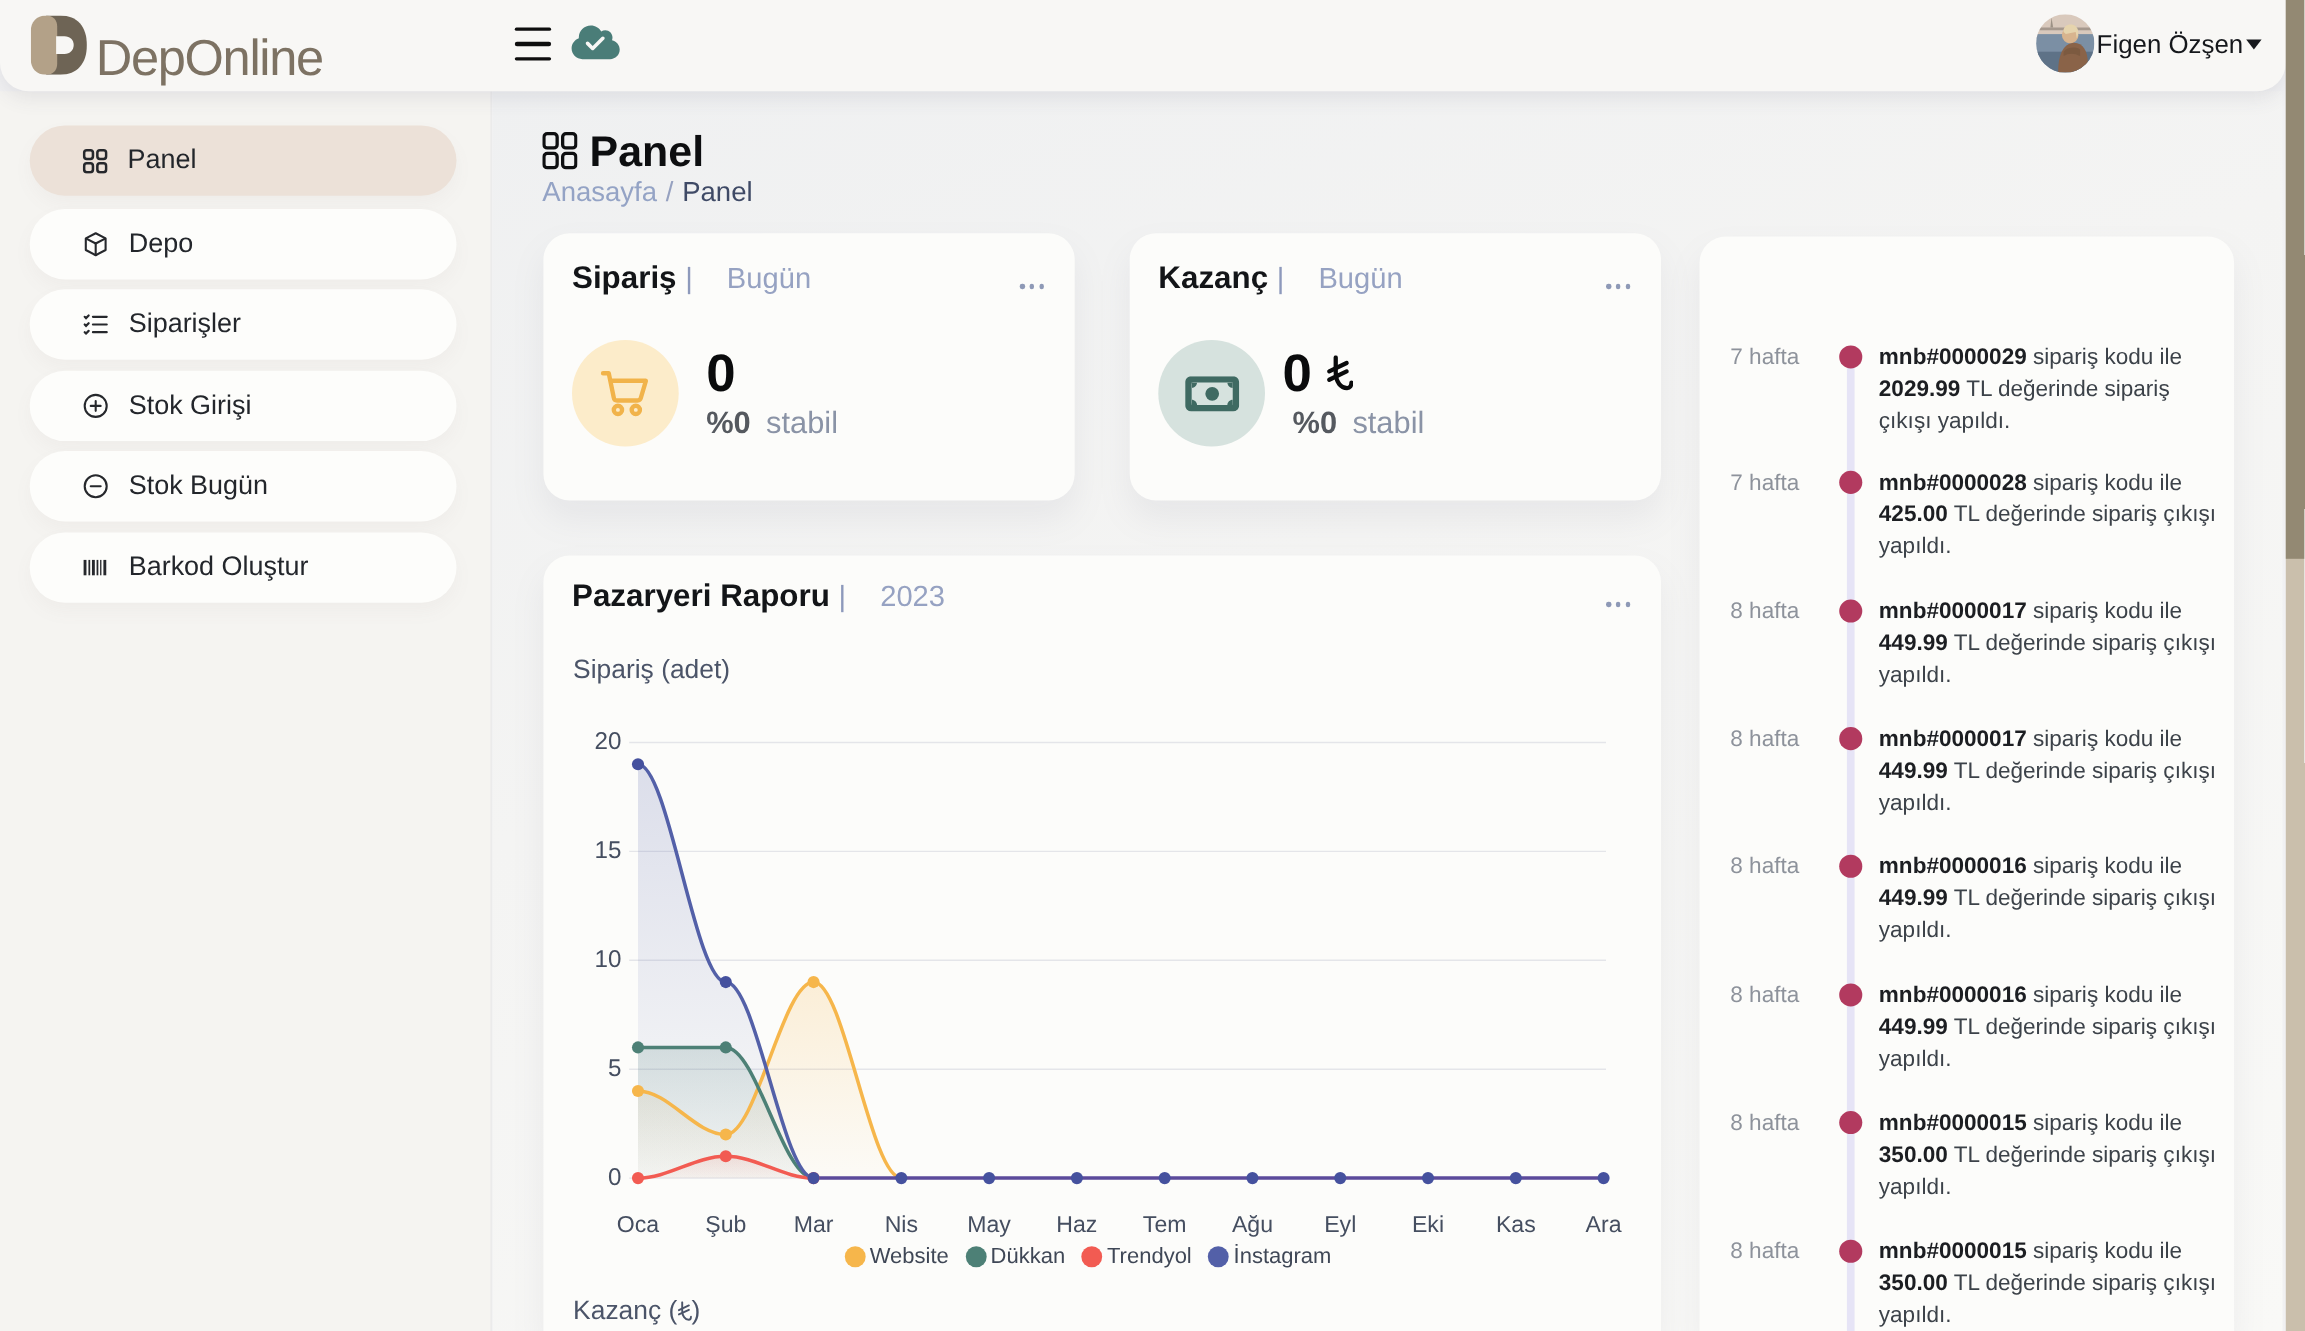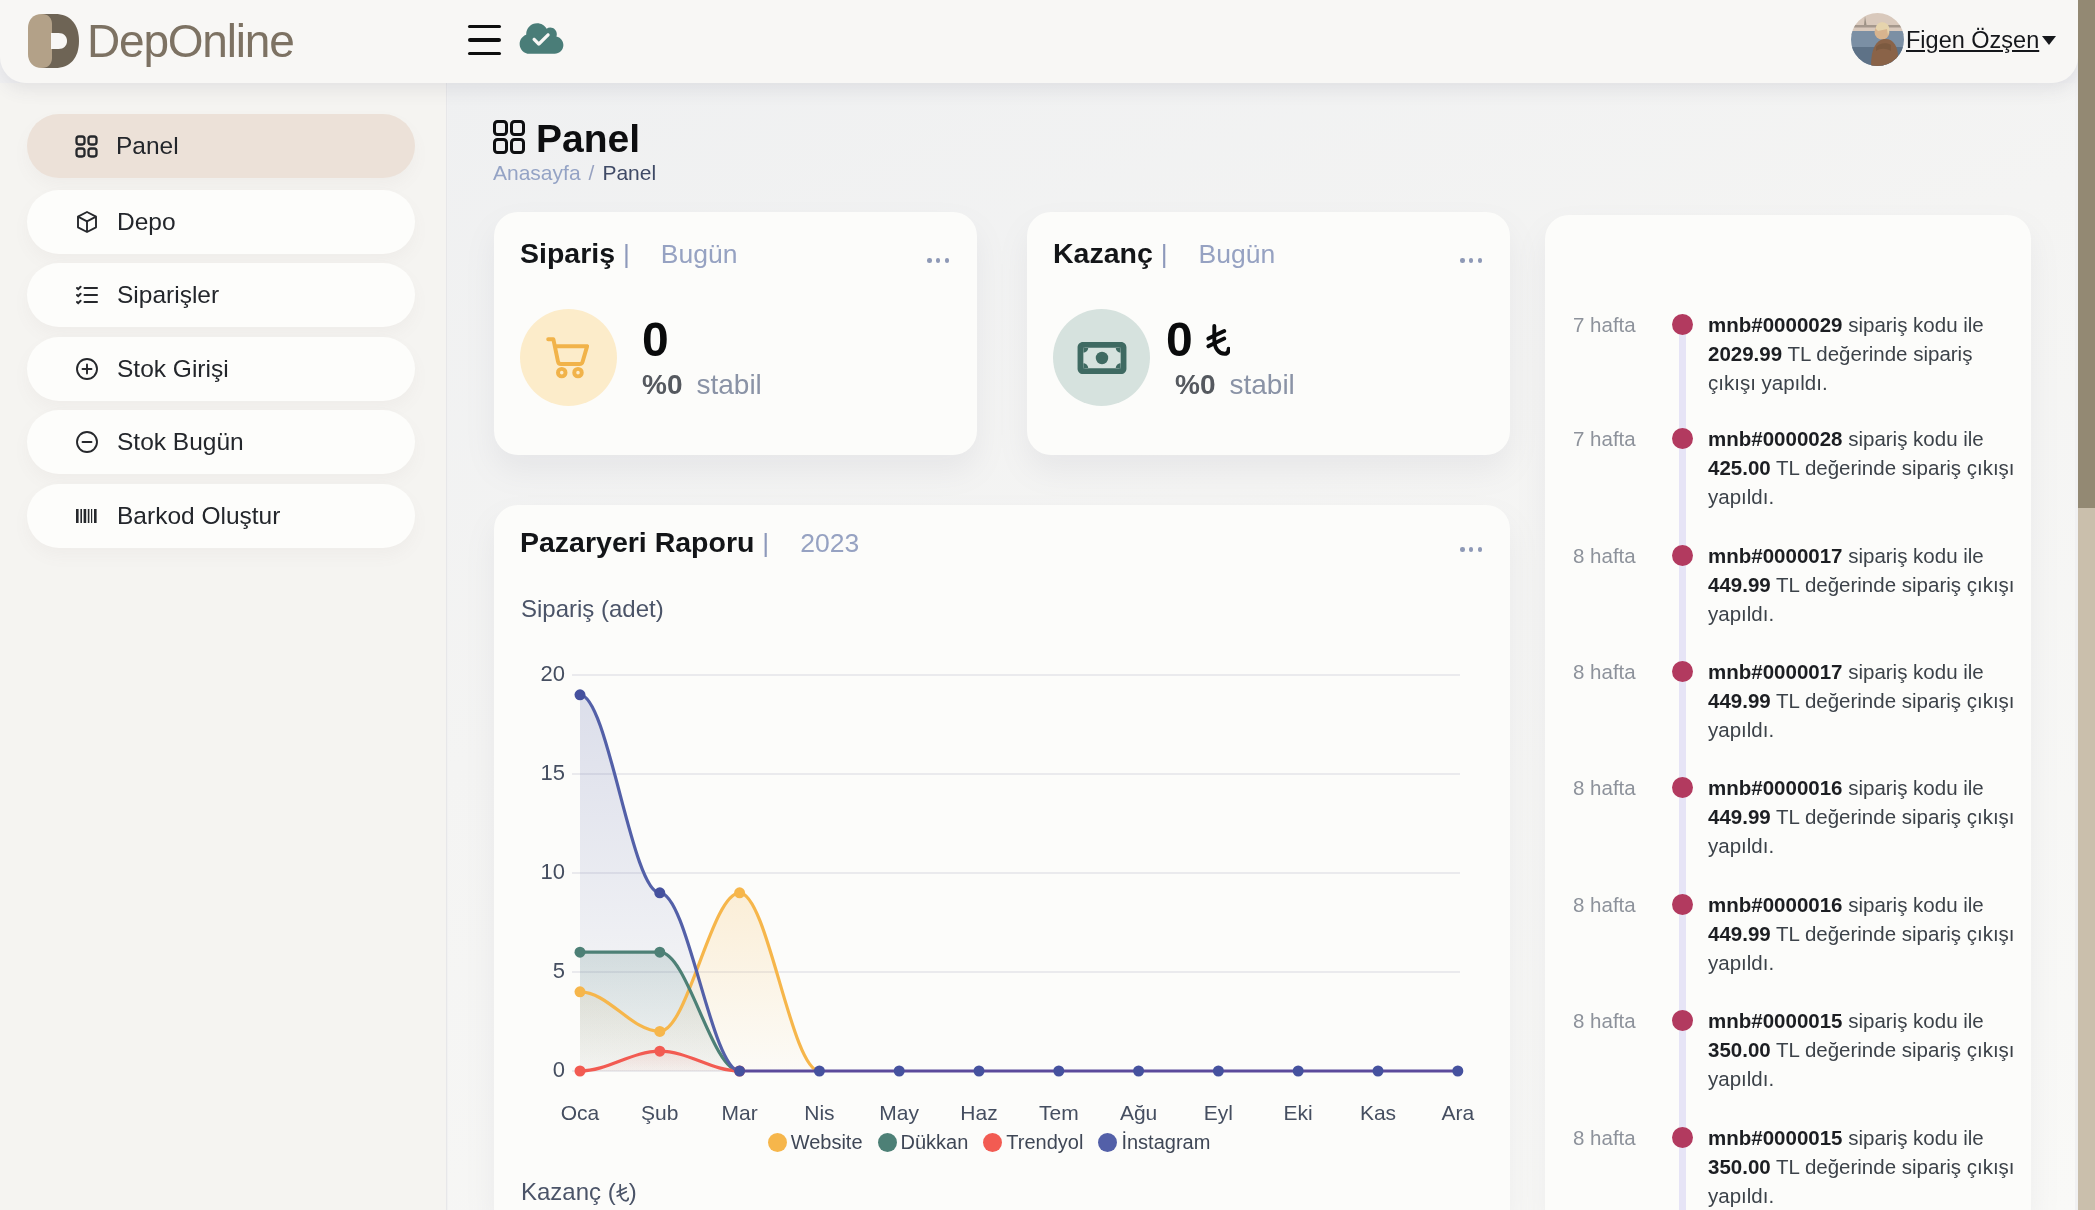--- a/index.html
+++ b/index.html
@@ -11,34 +11,34 @@
   
   #sidebarBg { left:0; top:83px; width:447px; height:1127px; background:#f5f4f1; border-right:1px solid #e7e7e9; }
   #mainBg { left:448px; top:83px; width:1627px; height:1127px; background:linear-gradient(160deg,#eff0f1 0%,#f4f4f3 40%,#f9f9f7 100%); }
   #header { left:0; top:0; width:2078px; height:83px; background:#f8f7f5; border-radius:0 0 26px 26px; box-shadow:0 6px 18px rgba(70,70,95,.10); z-index:5; }
 
   
   #scrollTrack { left:2078px; top:0; width:17px; height:1210px; background:#cabfac; z-index:9; }
   #scrollThumb { left:2078px; top:0; width:17px; height:508px; background:#938973; z-index:10; }
 
   
-  #logoText { left:87px; top:14px; font-size:46px; color:#7d7263; letter-spacing:-1.2px;text-align:center; }
+  #logoText { left:87px; top:25px; font-size:46px; color:#7d7263; letter-spacing:-1.2px;text-align:center; }
   #hamb div { position:absolute; left:0; width:33px; height:3.4px; background:#0e0e0e; border-radius:2px; }
-  #userName { left:1906px; top:27px; font-size:23.5px; color:#15171b;text-decoration:underline; }
+  #userName { left:1906px; top:27px; font-size:23.5px; color:#15171b; }
   #caret { left:2042px; top:36px; width:0; height:0; border-left:7px solid transparent; border-right:7px solid transparent; border-top:9px solid #17191d; }
 
   
   .pill { left:27px; width:388px; height:64px; border-radius:32px; background:#fdfdfb; box-shadow:0 8px 16px rgba(130,120,110,.05); display:flex; align-items:center; padding-left:48px; }
   .pill.active { background:#ece1d8; }
   .pill .lbl { font-size:24.5px; color:#23262b; margin-left:18px; font-weight:500; }
   .pill svg { flex:0 0 auto; }
 
   
   #pageTitle { left:536px; top:117px; font-size:39px; font-weight:700; color:#0d0e10; }
-  #crumb { left:493px; top:161px; font-size:21px; color:#94a3c5; }
+  #crumb { left:493px; top:161px; font-size:25px; color:#94a3c5; }
   #crumb .sep { color:#96a1c0; padding:0 8px; }
   #crumb .cur { color:#3f4a66; }
 
   
   .card { background:#fcfcfa; border-radius:24px; box-shadow:0 16px 30px rgba(125,130,150,.10); }
   .ctitle { position:absolute; left:26px; top:25px; font-size:28.5px; font-weight:700; color:#131518; }
   .ctitle .sub { font-weight:400; color:#96a2c2; font-size:26.5px;margin-left:23px; }
   .ctitle .bar { font-weight:400; color:#8d99bb; font-size:26.5px; }
   .dots { position:absolute; top:46px; width:22px; display:flex; justify-content:space-between; }
   .dots i { width:4.5px; height:4.5px; border-radius:50%; background:#8e99b6; }

